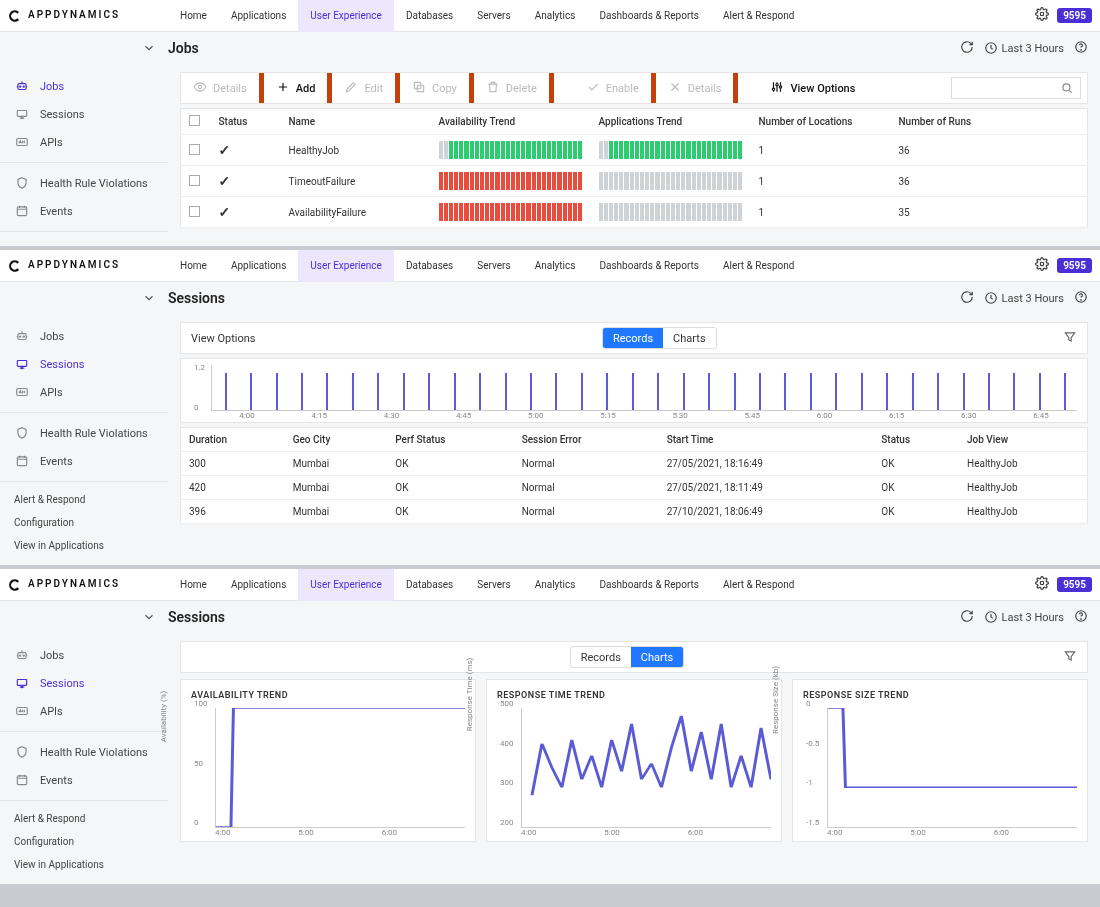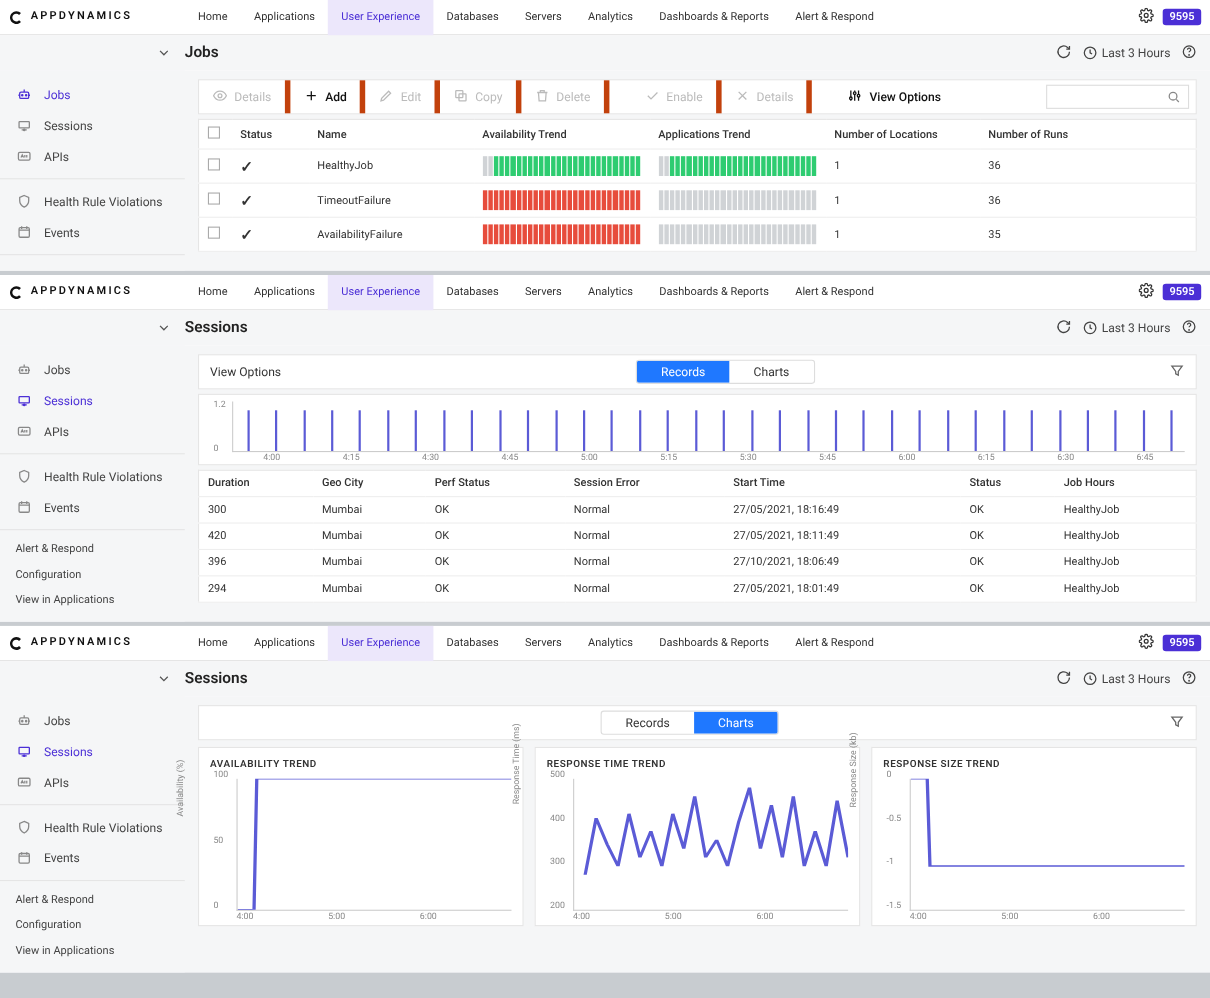--- a/index.html
+++ b/index.html
@@ -45,21 +45,21 @@
   
   .trend{display:flex;gap:1px;height:18px;align-items:stretch}
   .trend span{flex:1}
   .t-grey{background:#d0d3d6}
   .t-green{background:#2ecc71}
   .t-red{background:#e74c3c}
   
   .segbar{background:#fff;border:1px solid #e5e5e5;height:32px;display:flex;align-items:center;padding:0 10px}
   .segbar .viewopt{font-size:11px;color:#333}
   .segbar .seg{margin:0 auto;display:flex;border:1px solid #ddd;border-radius:3px;overflow:hidden;height:22px}
-  .segbar .seg div{padding:0 22px;display:flex;align-items:center;font-size:11px;cursor:pointer}
+  .segbar .seg div{padding:0 10px;display:flex;align-items:center;font-size:11px;cursor:pointer}
   .segbar .seg .on{background:#1f78ff;color:#fff}
   .segbar .filter{color:#666}
   
   .spark{background:#fff;border:1px solid #e5e5e5;padding:6px 10px 2px;margin-top:4px}
   .sparkplot{height:46px;position:relative;border-left:1px solid #ccc;border-bottom:1px solid #ccc;margin-left:20px}
   .sparkplot .bar{position:absolute;bottom:0;width:2px;background:#5b5bd6}
   .ylab{position:absolute;font-size:8px;color:#888;left:-18px}
   .xticks{display:flex;margin-left:20px;font-size:8px;color:#888}
   .xticks span{flex:1;text-align:center}
   
@@ -663,21 +663,21 @@
   </div>
         <table class="grid">
           <thead>
               <tr>
                 <th>Duration</th>
                 <th>Geo City</th>
                 <th>Perf Status</th>
                 <th>Session Error</th>
                 <th>Start Time</th>
                 <th>Status</th>
-                <th>Job Hours</th>
+                <th>Job View</th>
               </tr>
             </thead>
             <tbody>
               <tr>
                 <td>300</td>
                 <td>Mumbai</td>
                 <td>OK</td>
                 <td>Normal</td>
                 <td>27/05/2021, 18:16:49</td>
                 <td>OK</td>
@@ -694,29 +694,20 @@
               </tr>
               <tr>
                 <td>396</td>
                 <td>Mumbai</td>
                 <td>OK</td>
                 <td>Normal</td>
                 <td>27/10/2021, 18:06:49</td>
                 <td>OK</td>
                 <td>HealthyJob</td>
               </tr>
-              <tr>
-                <td>294</td>
-                <td>Mumbai</td>
-                <td>OK</td>
-                <td>Normal</td>
-                <td>27/05/2021, 18:01:49</td>
-                <td>OK</td>
-                <td>HealthyJob</td>
-              </tr>
             </tbody>
         </table>
       </div>
     </div>
   </div>
     <div class="panel">
     <div class="topnav">
     <div class="brand">
           <svg viewBox="0 0 24 24" fill="currentColor">
             <path d="M12 2a10 10 0 1 0 7 17l-3-3a6 6 0 1 1 0-8l3-3a10 10 0 0 0-7-3z"></path>

